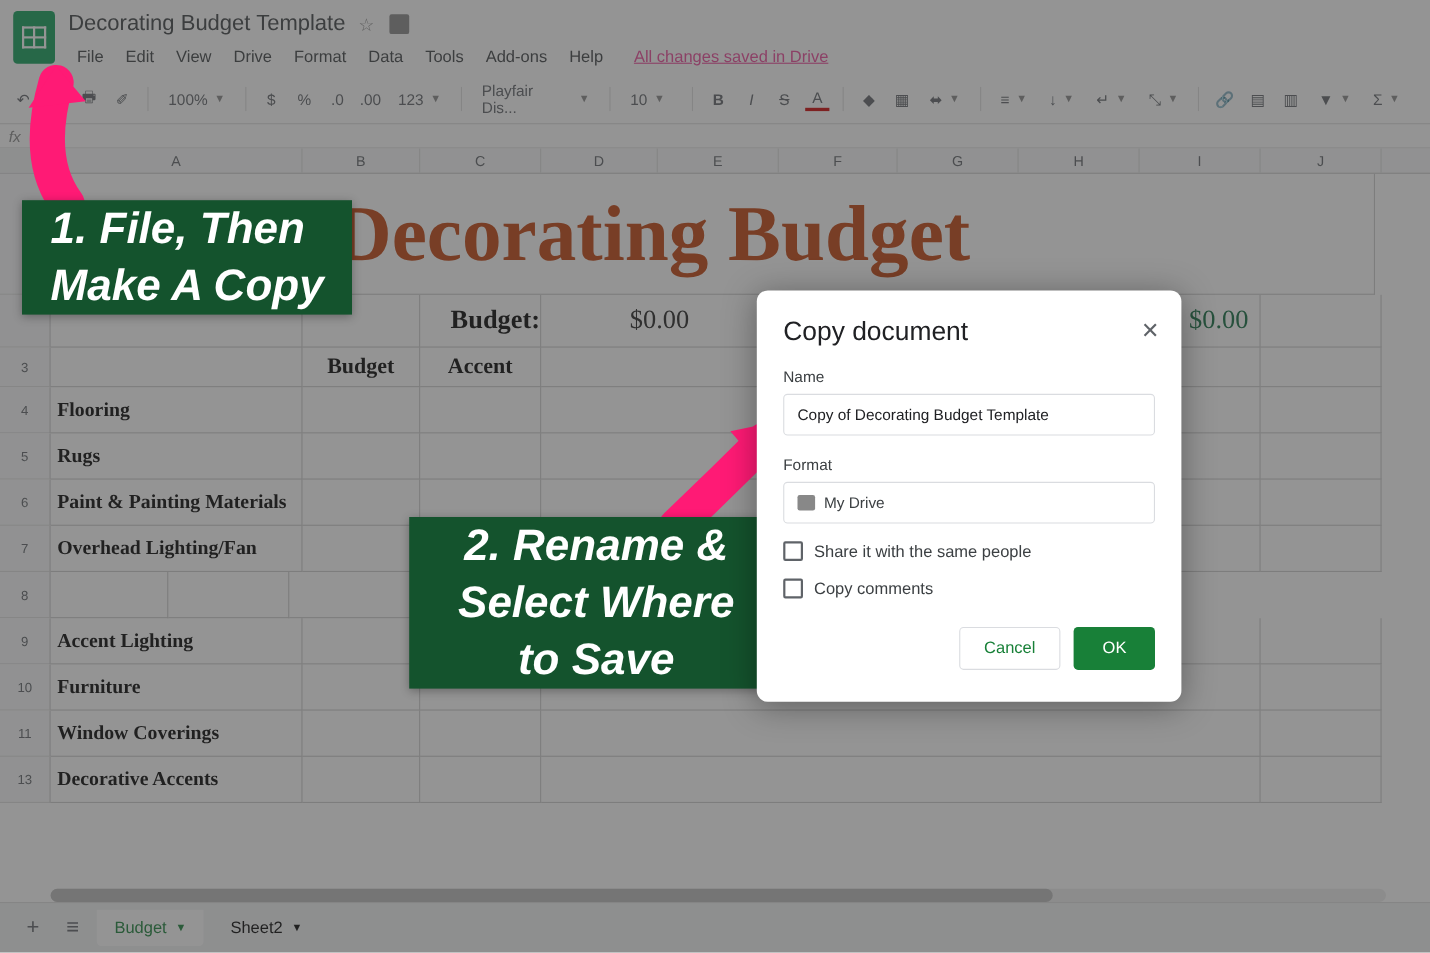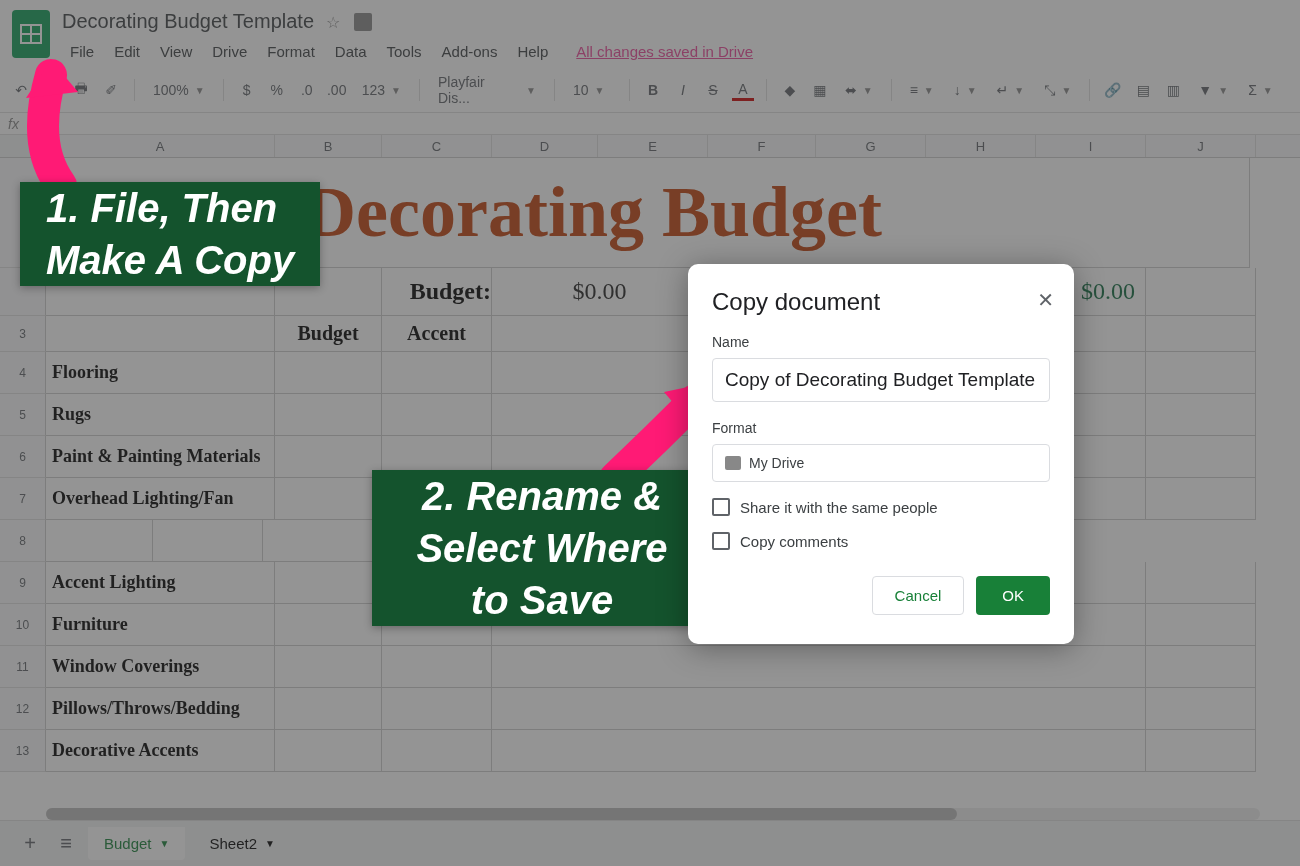--- a/index.html
+++ b/index.html
@@ -63,21 +63,21 @@
 .annotation { position: absolute; z-index: 300; background: #14532d; color: #fff; font-family: 'Arial Black', sans-serif; font-weight: 800; font-style: italic; padding: 0 26px; line-height: 1.3; box-shadow: 0 2px 8px rgba(0,0,0,0.3); }
 .annotation-1 { left: 20px; top: 182px; font-size: 40px; }
 .annotation-2 { left: 372px; top: 470px; font-size: 40px; text-align: center; width: 340px; }
 .arrow-svg { position: absolute; z-index: 300; }
 
 
 .dialog { position:absolute; z-index: 400; left: 688px; top: 264px; width: 386px; background:#fff; border-radius: 10px; box-shadow: 0 4px 30px rgba(0,0,0,0.35); padding: 24px 24px 29px 24px; font-family: 'Google Sans', Arial, sans-serif; }
 .dialog-title { font-size: 24px; color: #202124; }
 .dialog-close { position:absolute; right: 20px; top: 24px; font-size: 20px; color:#5f6368; cursor:pointer; }
 .dialog-label { font-size: 14px; color:#3c4043; margin-top: 18px; margin-bottom: 8px; }
-.dialog-input { width: 100%; border: 1px solid #dadce0; border-radius: 4px; padding: 10px 12px; font-size: 19px; color:#202124; }
+.dialog-input { width: 100%; border: 1px solid #dadce0; border-radius: 4px; padding: 10px 12px; font-size: 14px; color:#202124; }
 .folder-box { width:100%; border:1px solid #dadce0; border-radius:4px; padding:10px 12px; font-size:14px; color:#3c4043; display:flex; align-items:center; gap:8px; }
 .folder-icon { width:16px; height:14px; background:#888; border-radius:2px; display:inline-block; }
 .check-row { display:flex; align-items:center; gap:10px; margin-top:16px; font-size:15px; color:#3c4043; }
 .check-row .checkbox { width:18px; height:18px; border:2px solid #5f6368; border-radius:2px; }
 .dialog-actions { display:flex; justify-content:flex-end; gap:12px; margin-top:26px; }
 .btn-cancel { border:1px solid #dadce0; background:#fff; color:#188038; padding:10px 22px; border-radius:4px; font-size:15px; font-weight:500; }
 .btn-ok { border:none; background:#188038; color:#fff; padding:10px 26px; border-radius:4px; font-size:15px; font-weight:500; }
 
 
 .sheet-tabs { position:absolute; bottom:0; left:0; right:0; height:46px; background:#f1f3f4; border-top:1px solid #ddd; display:flex; align-items:center; gap:8px; padding:0 16px; }
@@ -273,28 +273,20 @@
       </div>
     <div class="row data-row">
         <div class="row-h">11</div>
         <div class="cell item-cell w-A">Window Coverings</div>
         <div class="cell w-B"></div>
         <div class="cell w-C"></div>
         <div class="cell" style="width:654px"></div>
         <div class="cell w-J"></div>
       </div>
     <div class="row data-row">
-        <div class="row-h">12</div>
-        <div class="cell item-cell w-A">Pillows/Throws/Bedding</div>
-        <div class="cell w-B"></div>
-        <div class="cell w-C"></div>
-        <div class="cell" style="width:654px"></div>
-        <div class="cell w-J"></div>
-      </div>
-    <div class="row data-row">
         <div class="row-h">13</div>
         <div class="cell item-cell w-A">Decorative Accents</div>
         <div class="cell w-B"></div>
         <div class="cell w-C"></div>
         <div class="cell" style="width:654px"></div>
         <div class="cell w-J"></div>
       </div>
   </div>
 </div>
 

